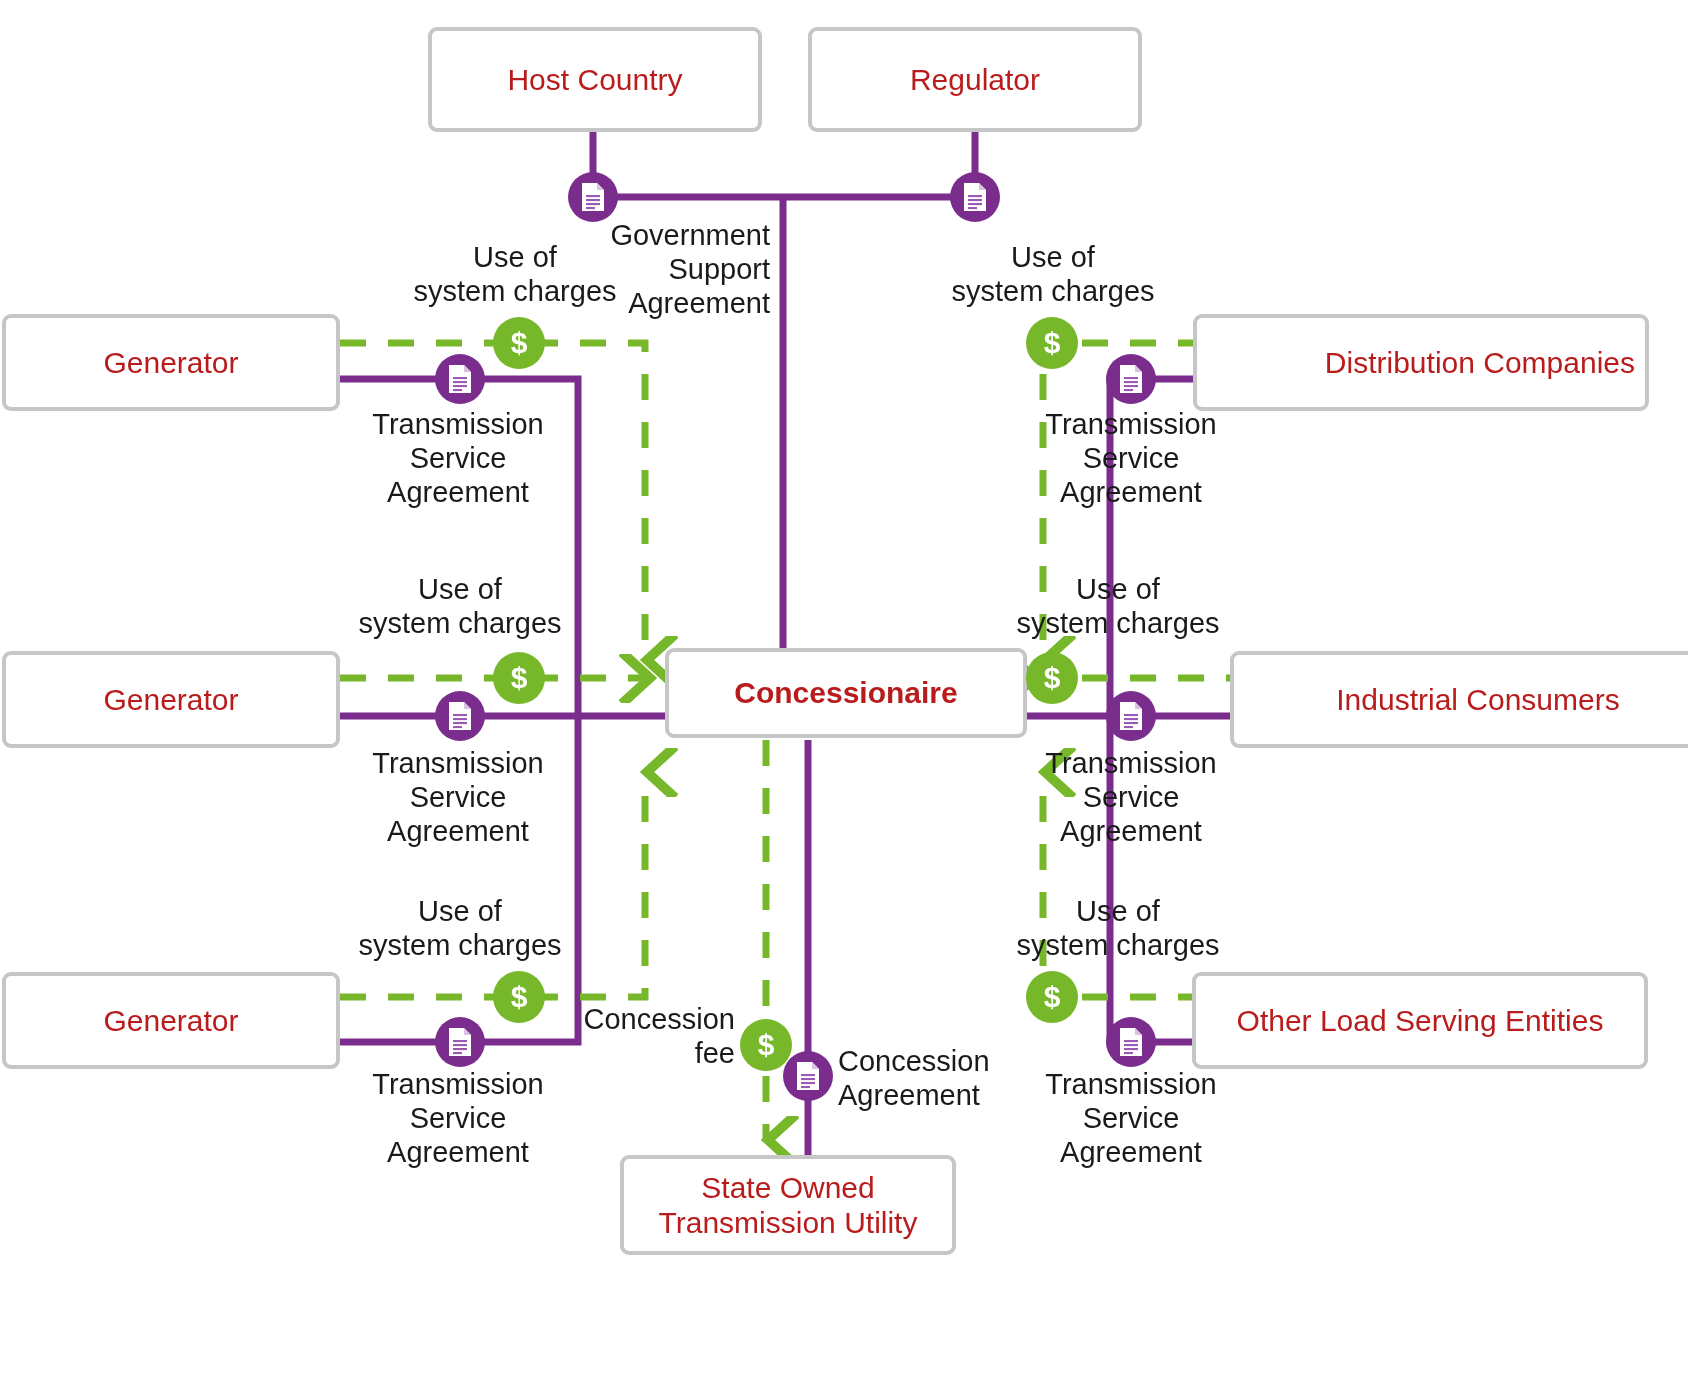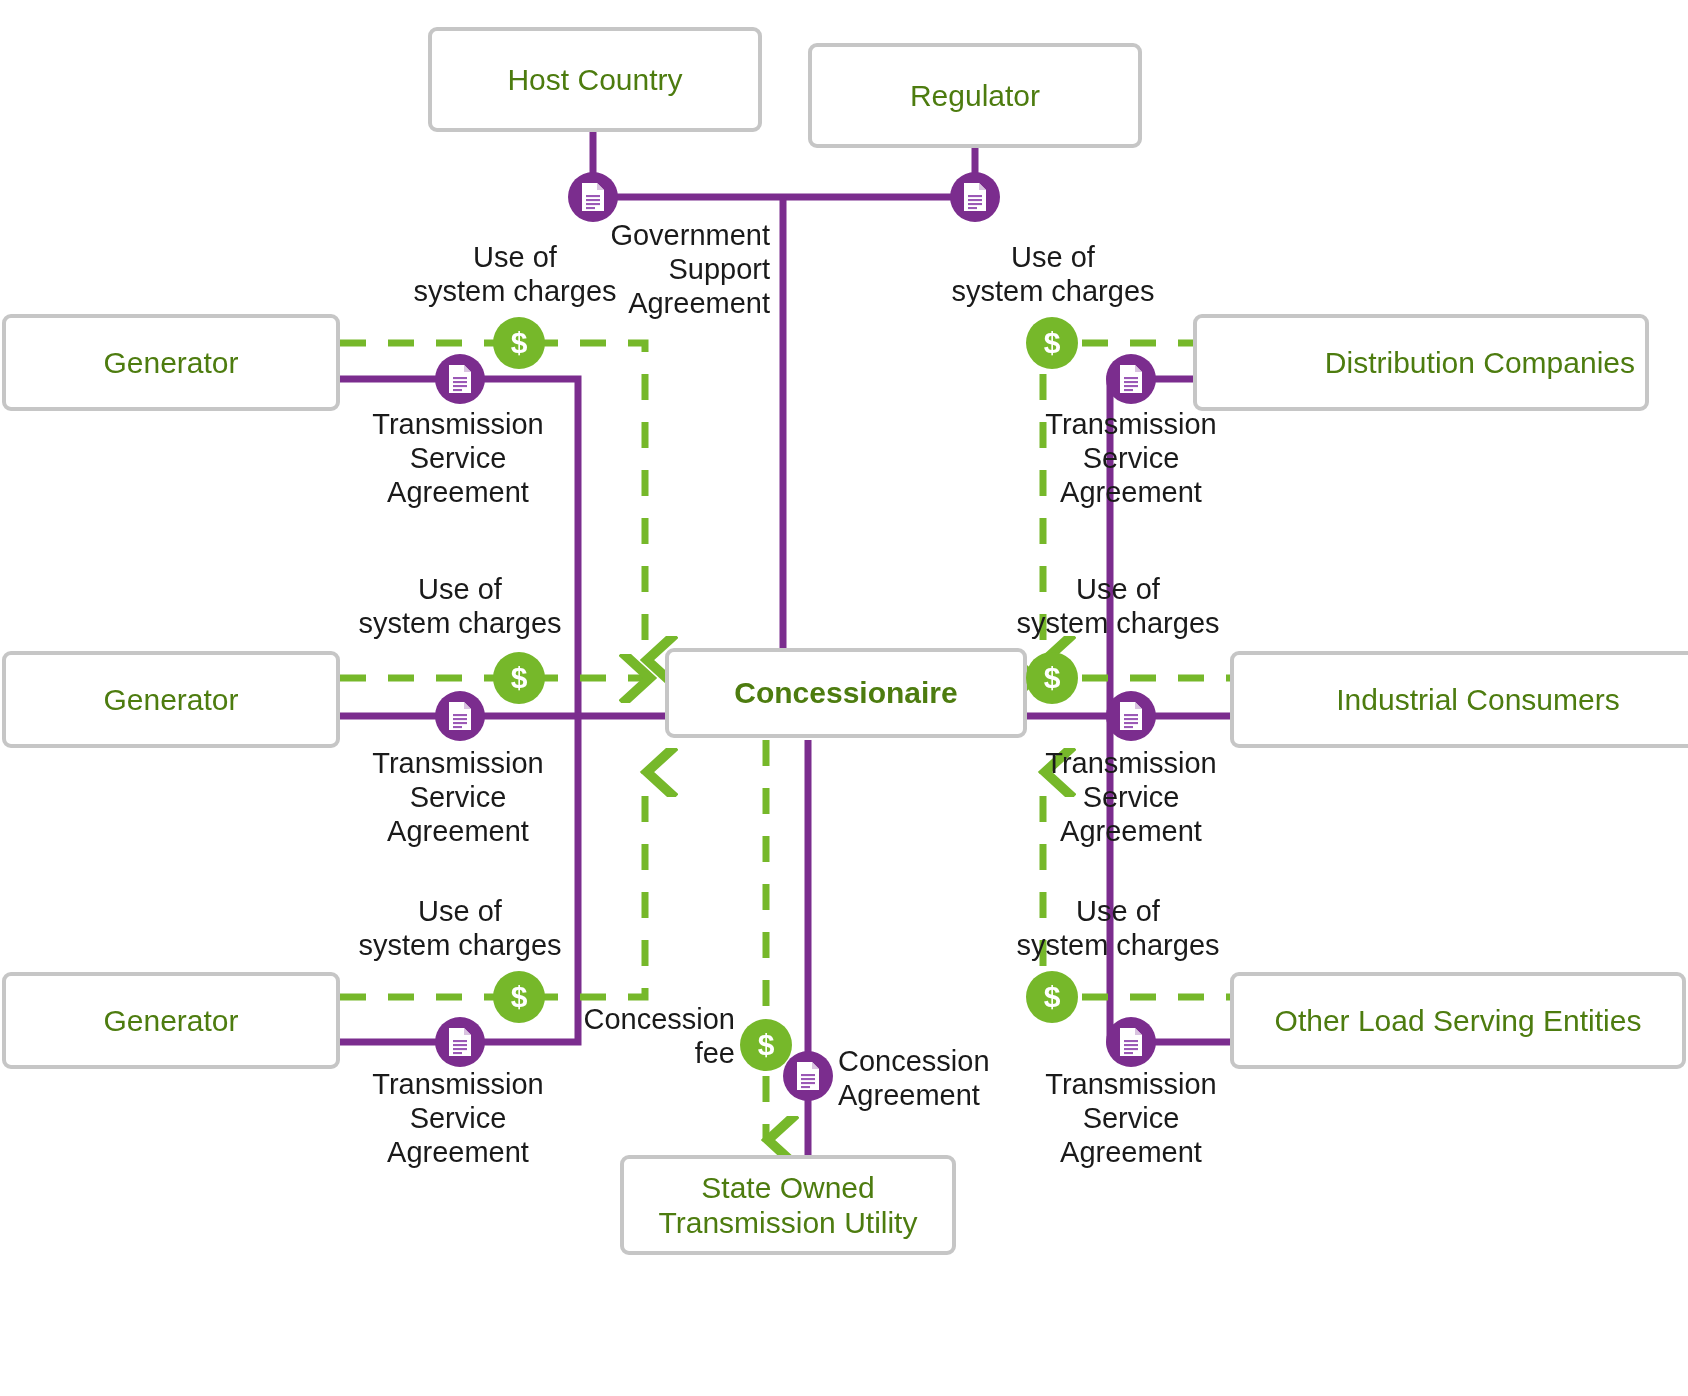--- a/index.html
+++ b/index.html
@@ -14,21 +14,21 @@
   .node{
     position:absolute;
     box-sizing:border-box;
     background:#ffffff;
     border:4px solid #c6c6c6;
     border-radius:9px;
     display:flex;align-items:center;justify-content:center;
     text-align:center;
     font-size:30px;
     line-height:1.18;
-    color:#4d7c0f;
+    color:#b91c1c;
     z-index:6;
   }
   .node span{display:block;padding:0 10px;}
 
   .edge-label{
     position:absolute;
     font-size:29px;
     line-height:1.17;
     color:#1a1a1a;
     white-space:pre-line;
@@ -114,21 +114,21 @@
       <path d="M1348,997 L1043,997 L1043,772" marker-end="url(#ga-up)"></path>
 
       <path d="M766,740 L766,1140" marker-end="url(#ga-down)"></path>
     </g>
   </svg>
 
   <div class="node" style="left:428px;top:27px;width:334px;height:105px;">
     <span>Host Country</span>
   </div>
 
-  <div class="node" style="left:808px;top:43px;width:334px;height:105px;">
+  <div class="node" style="left:808px;top:27px;width:334px;height:105px;">
     <span>Regulator</span>
   </div>
 
   <div class="node" style="left:2px;top:314px;width:338px;height:97px;">
     <span>Generator</span>
   </div>
 
   <div class="node" style="left:2px;top:651px;width:338px;height:97px;">
     <span>Generator</span>
   </div>
@@ -144,21 +144,21 @@
   <div class="node" style="left:1193px;top:314px;width:456px;height:97px;justify-content:flex-end;">
     <span>Distribution
 Companies</span>
   </div>
 
   <div class="node" style="left:1230px;top:651px;width:496px;height:97px;">
     <span>Industrial
 Consumers</span>
   </div>
 
-  <div class="node" style="left:1230px;top:972px;width:456px;height:97px;">
+  <div class="node" style="left:1192px;top:972px;width:456px;height:97px;">
     <span>Other Load
 Serving Entities</span>
   </div>
 
   <div class="node" style="left:620px;top:1155px;width:336px;height:100px;align-items:center;">
     <span>State Owned
 Transmission Utility</span>
   </div>
 
   <div class="badge doc" style="left:568px;top:172px;">

